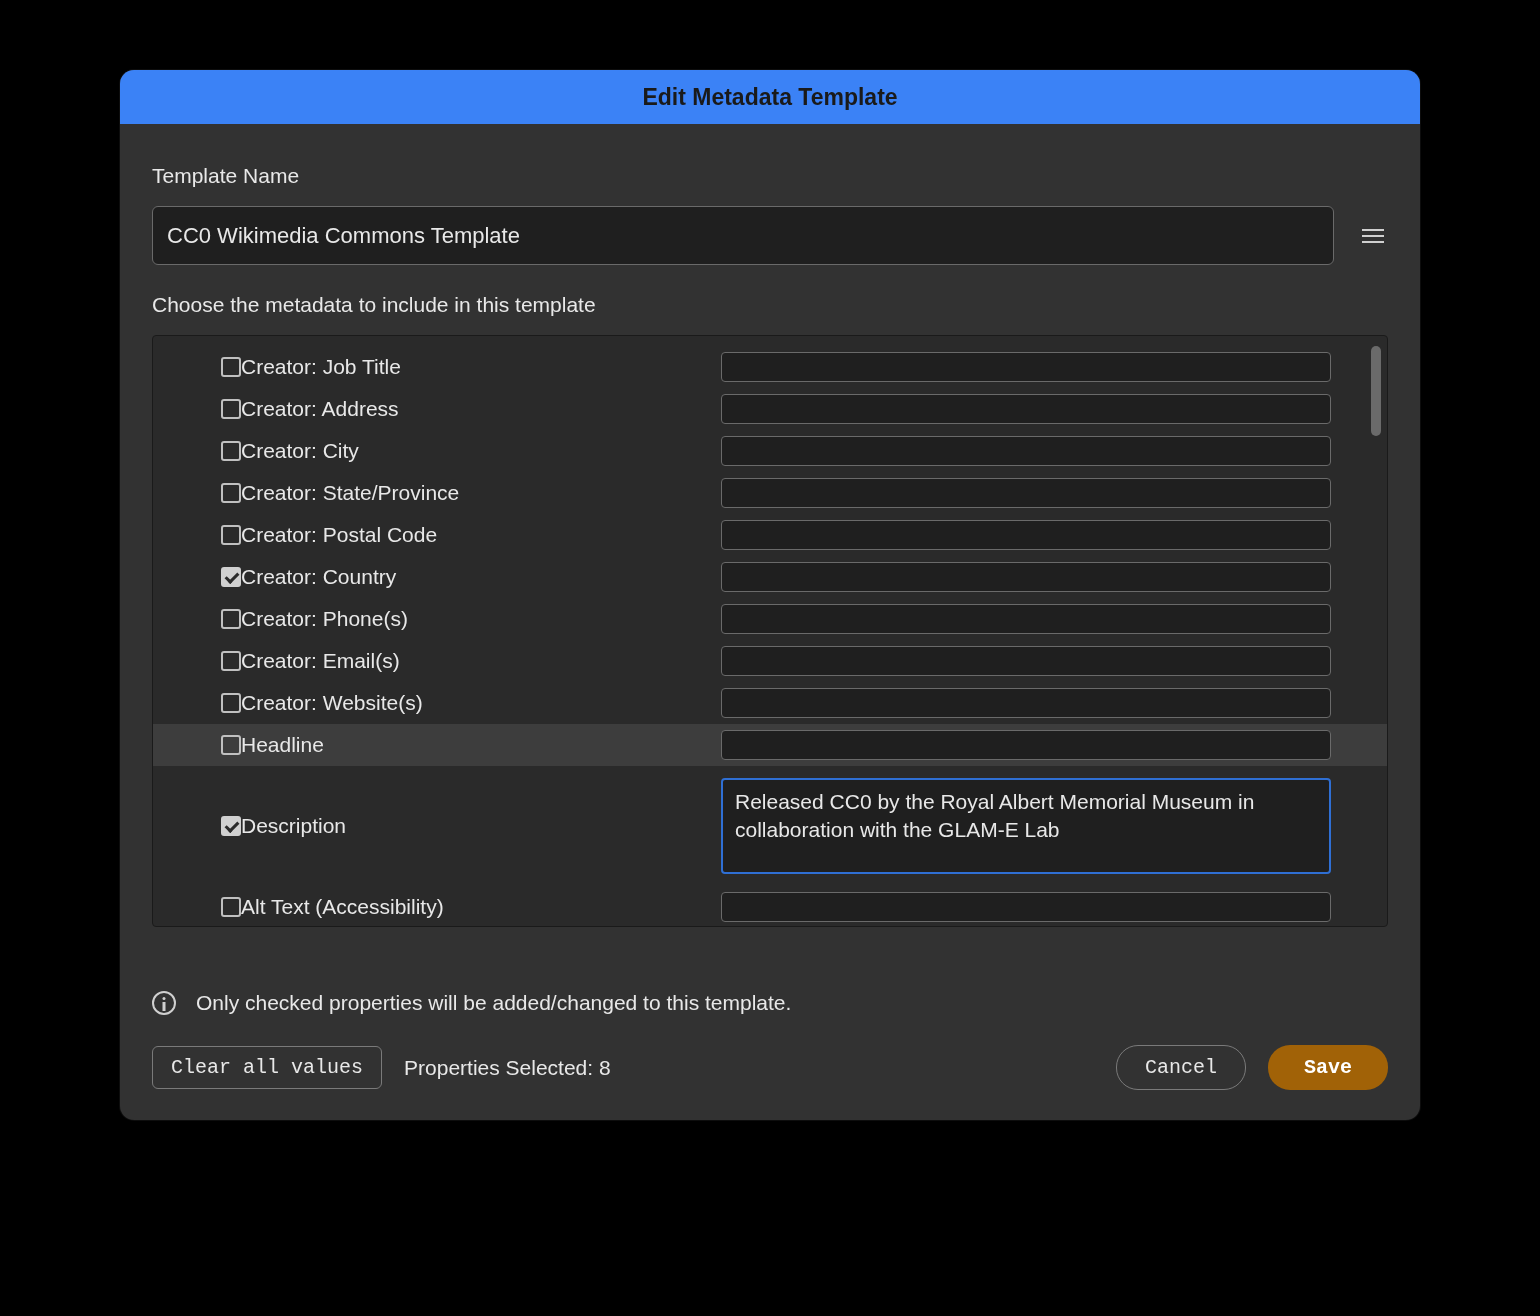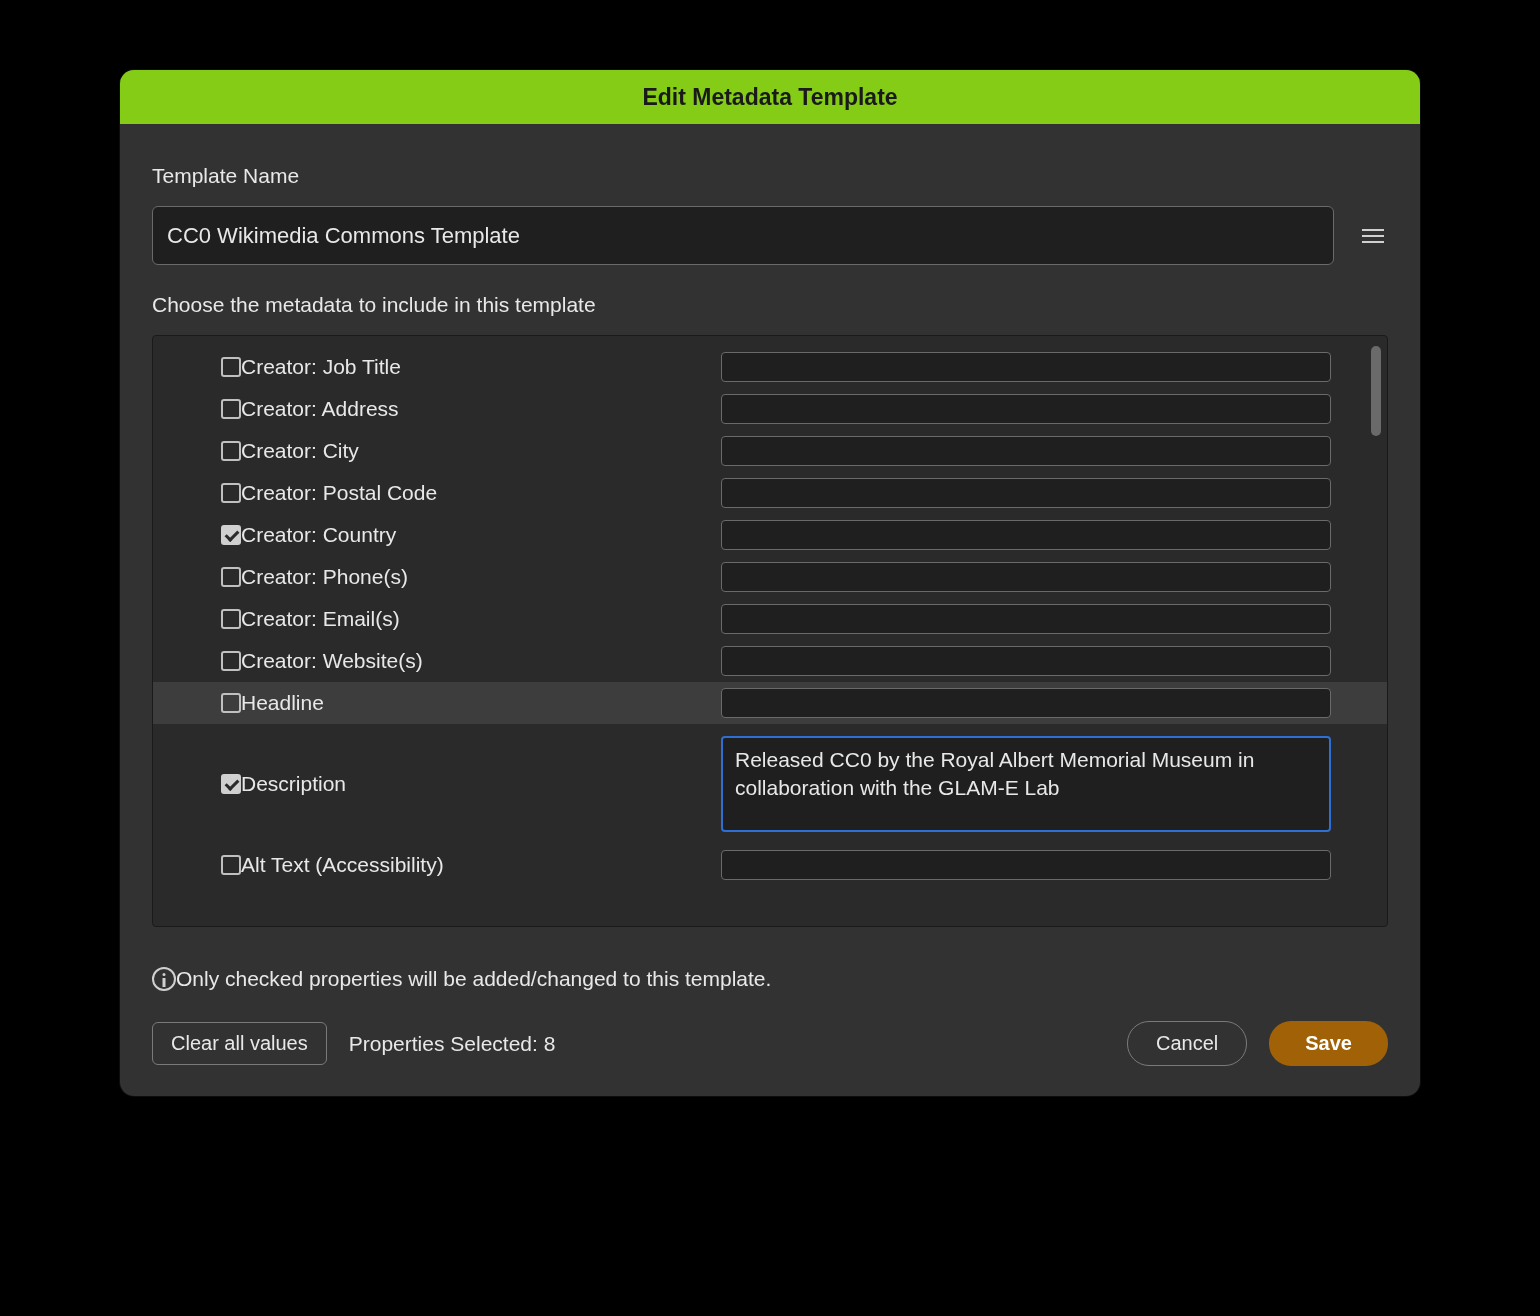--- a/index.html
+++ b/index.html
@@ -14,21 +14,21 @@
       padding-top: 70px;
     }
     .dialog {
       width: 1300px;
       background: #323232;
       border-radius: 14px;
       overflow: hidden;
       box-shadow: 0 0 0 1px rgba(255,255,255,0.05);
     }
     .titlebar {
-      background: #84cc16;
+      background: #3b82f6;
       height: 54px;
       display: flex;
       align-items: center;
       justify-content: center;
       font-size: 23px;
       font-weight: 600;
       color: #1a1a1a;
     }
     .body {
       padding: 40px 32px 30px 32px;
@@ -155,21 +155,22 @@
       position: absolute;
       top: 0;
       width: 10px;
       height: 90px;
       background: #6a6a6a;
       border-radius: 5px;
     }
     .info-row {
       display: flex;
       align-items: center;
-      margin-top: 40px;
+      gap: 20px;
+      margin-top: 64px;
       margin-bottom: 30px;
     }
     .info-icon {
       width: 24px;
       height: 24px;
       border: 2px solid #d0d0d0;
       border-radius: 50%;
       position: relative;
       flex-shrink: 0;
     }
@@ -202,21 +203,21 @@
       display: flex;
       align-items: center;
       gap: 22px;
     }
     .btn {
       border-radius: 22px;
       padding: 10px 26px;
       font-size: 20px;
       cursor: pointer;
       border: none;
-      font-family: Liberation Sans, sans-serif;
+      font-family: Liberation Mono, monospace;
     }
     .btn-outline {
       background: transparent;
       border: 1.5px solid #7a7a7a;
       color: #e8e8e8;
       border-radius: 6px;
       padding: 9px 18px;
     }
     .btn-outline.pill { border-radius: 22px; padding: 10px 28px; }
     .props-sel {
@@ -262,20 +263,25 @@
             <div class="row-label">Creator: Address</div>
             <input class="row-input" style="">
           </div>
           <div class="row">
             <div class="checkbox"></div>
             <div class="row-label">Creator: City</div>
             <input class="row-input" style="">
           </div>
           <div class="row">
             <div class="checkbox"></div>
+            <div class="row-label">Creator: State/Province</div>
+            <input class="row-input" style="">
+          </div>
+          <div class="row">
+            <div class="checkbox"></div>
             <div class="row-label">Creator: Postal Code</div>
             <input class="row-input" style="">
           </div>
           <div class="row">
             <div class="checkbox checked"></div>
             <div class="row-label">Creator: Country</div>
             <input class="row-input" style="">
           </div>
           <div class="row">
             <div class="checkbox"></div>

